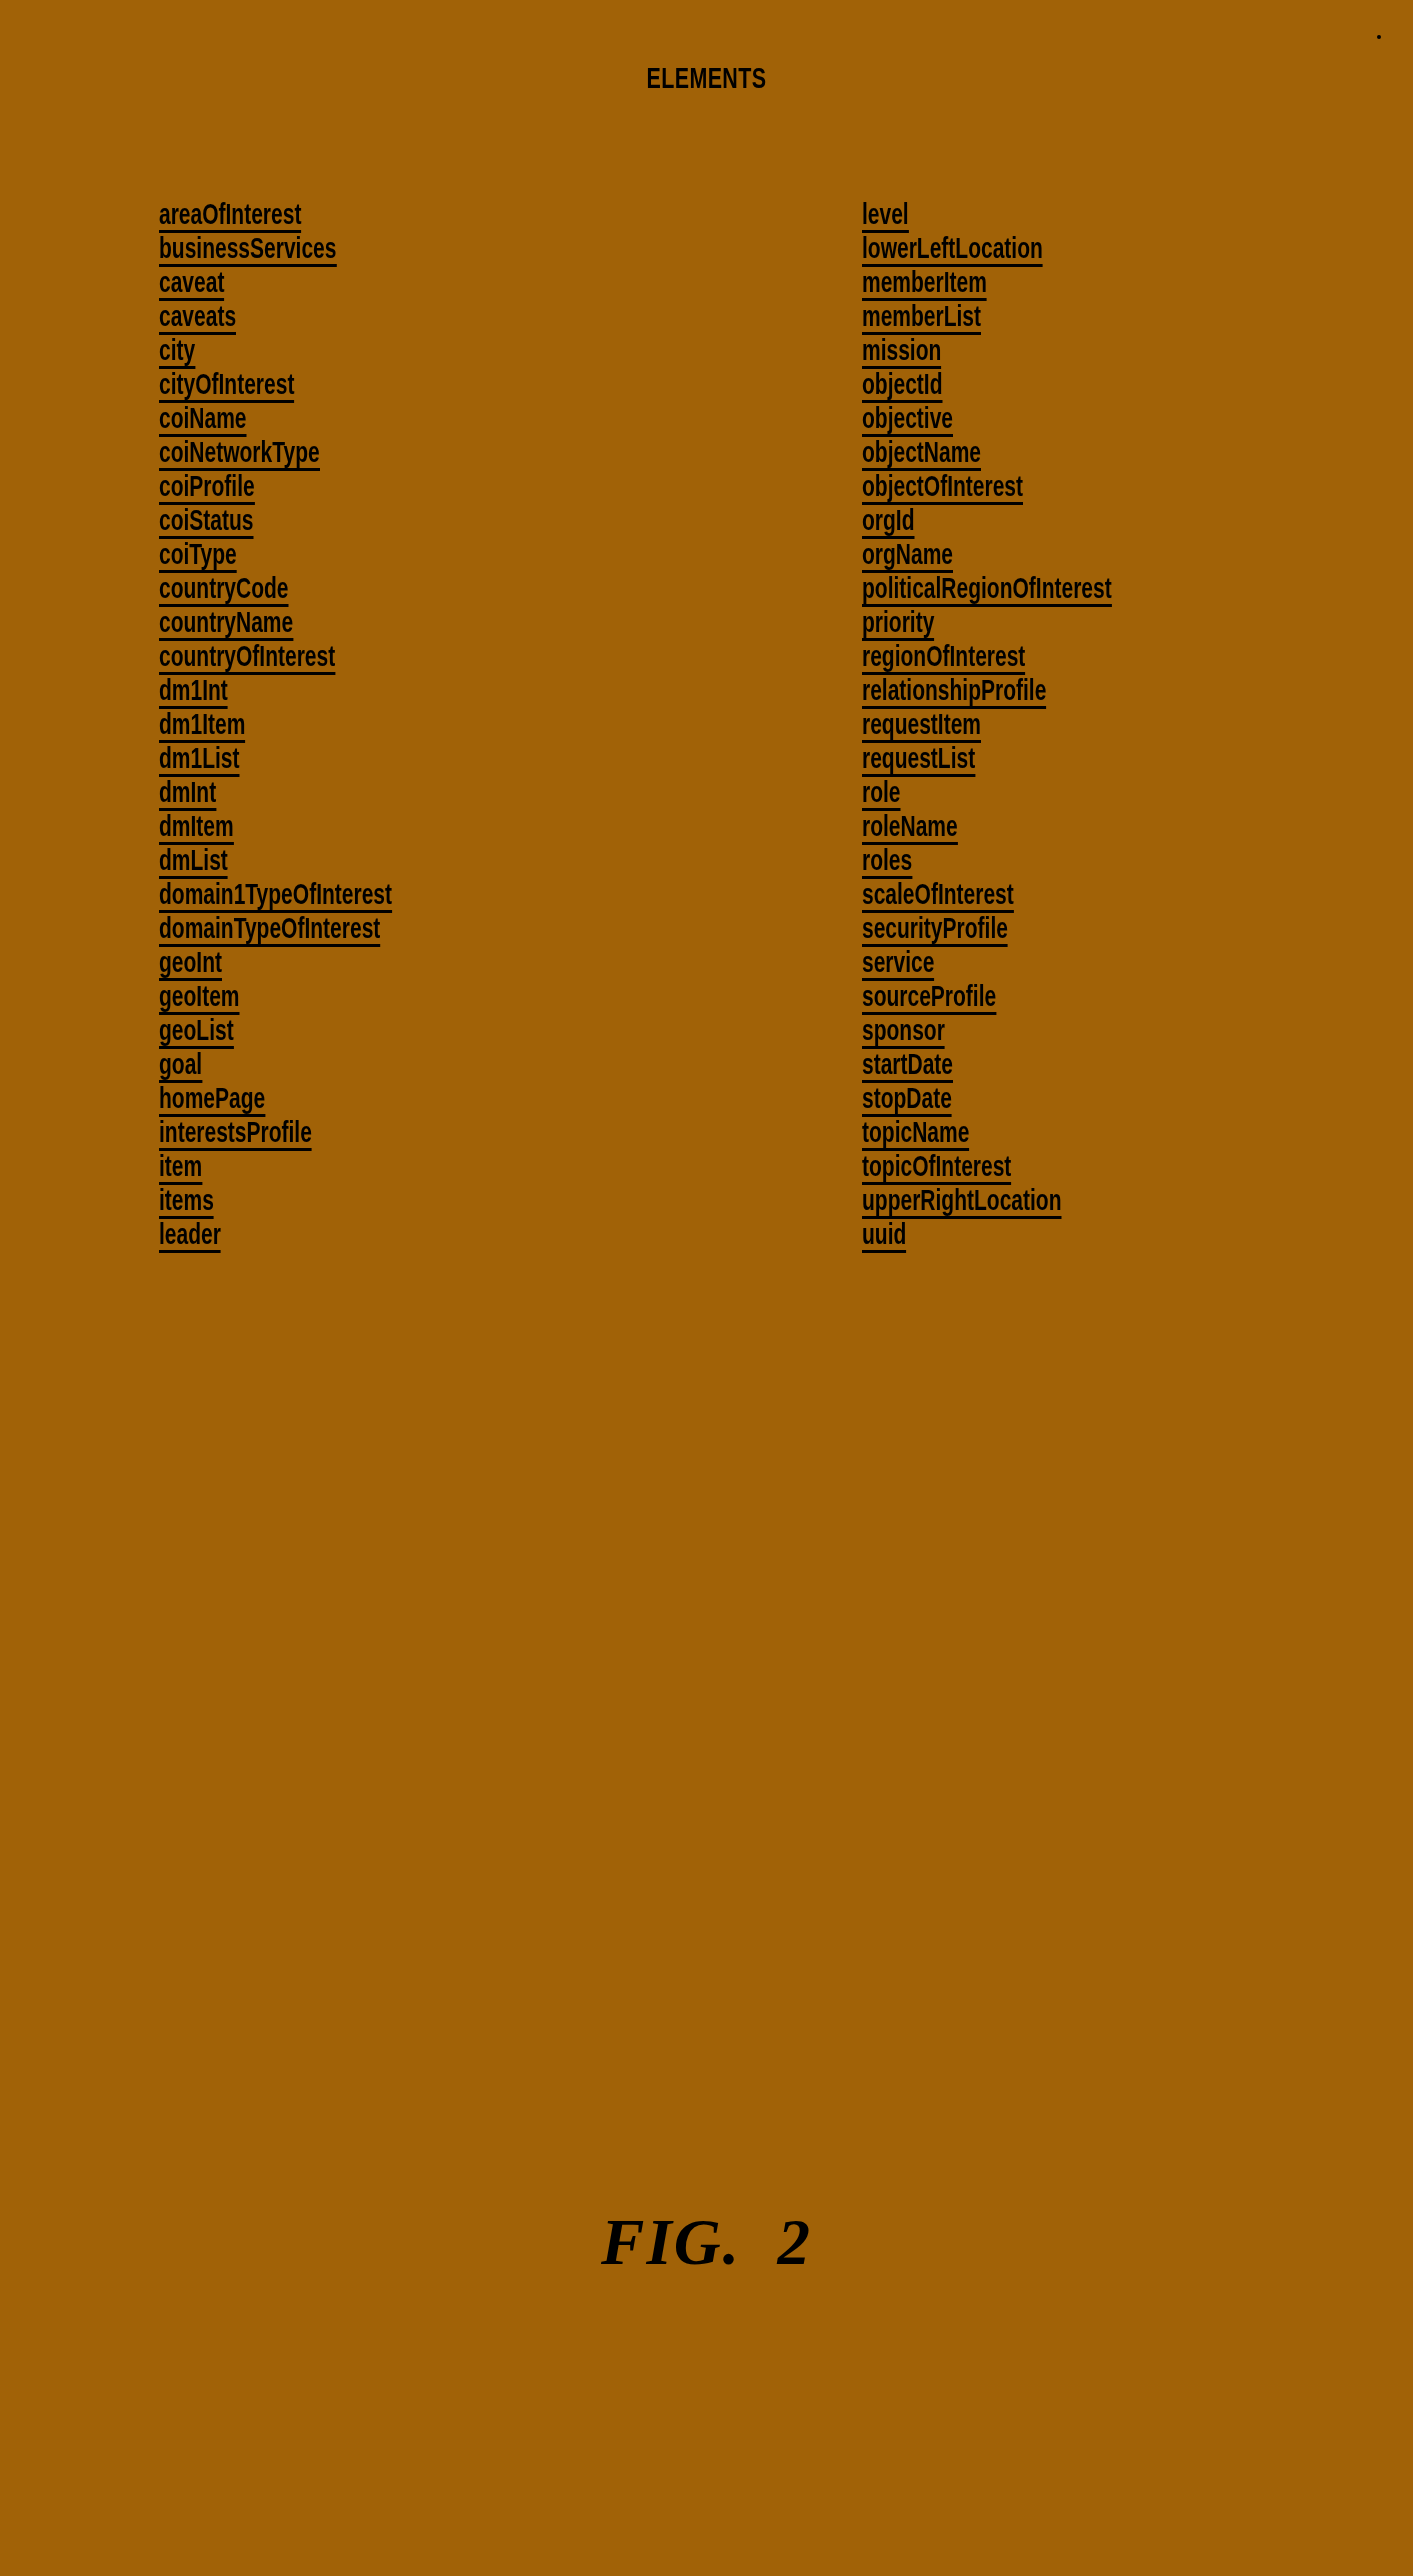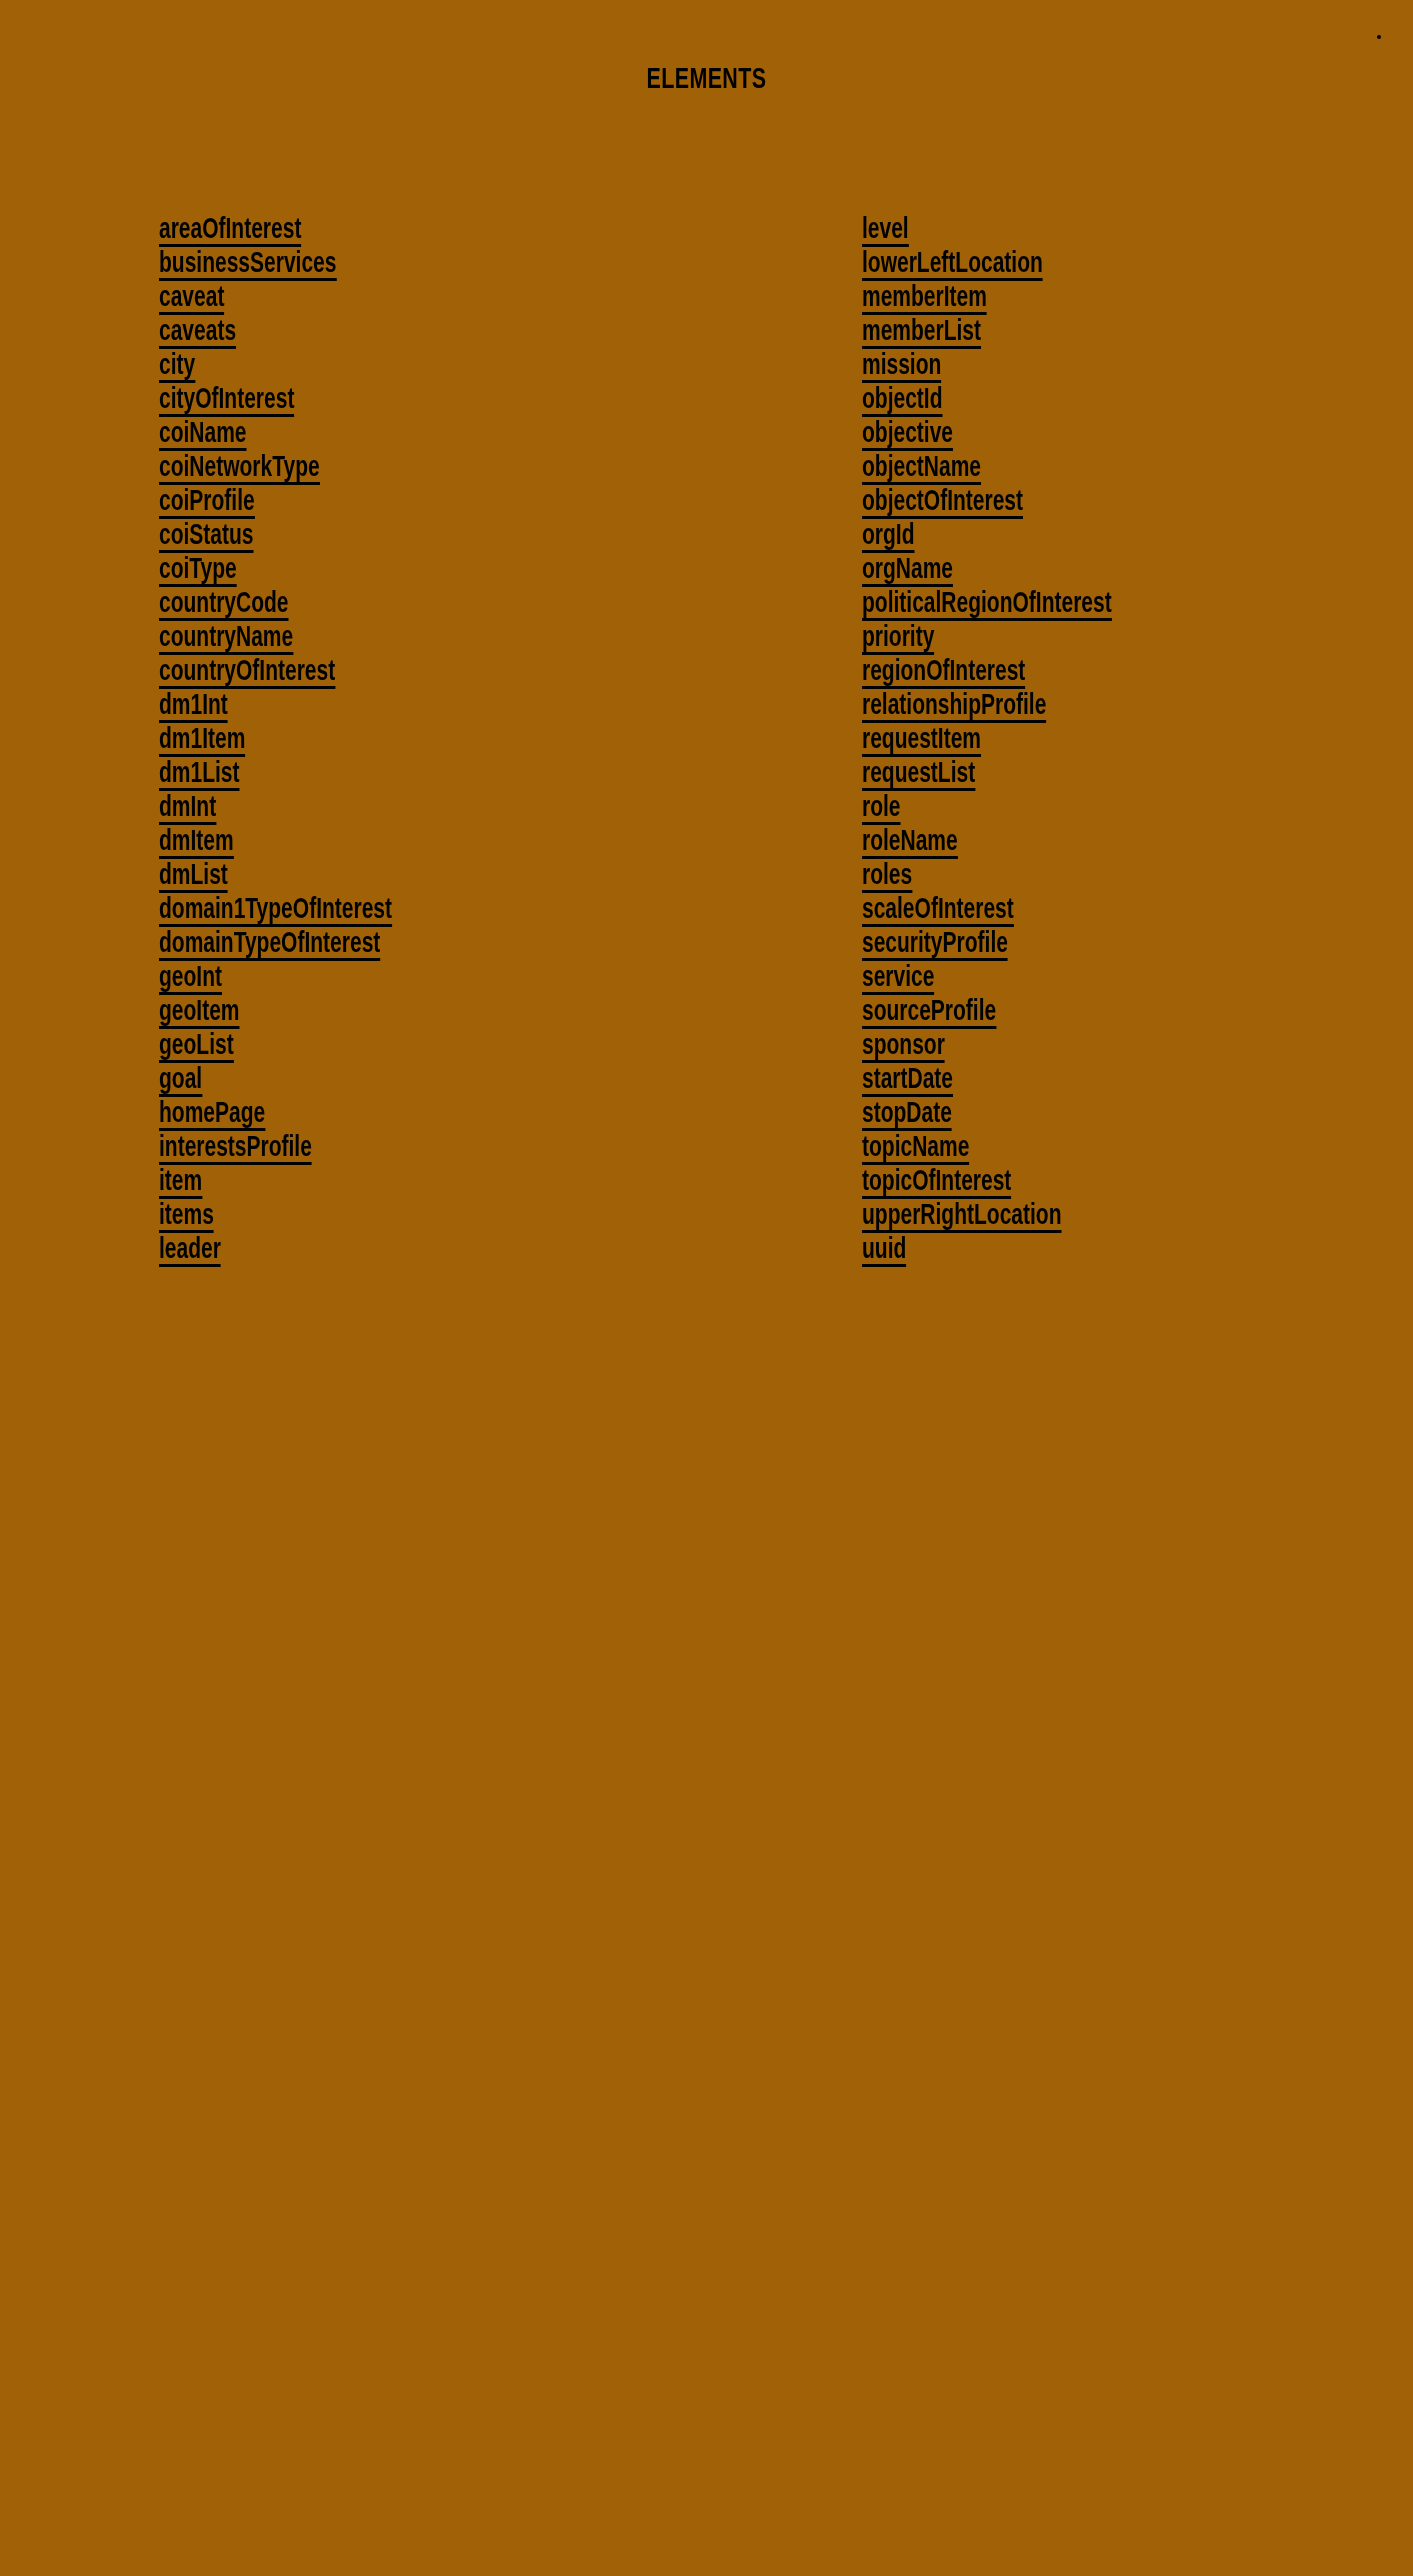--- a/index.html
+++ b/index.html
@@ -35,21 +35,21 @@
     letter-spacing: 0.5px;
     line-height: 33px;
     transform: scaleX(0.74);
     transform-origin: center top;
     white-space: nowrap;
   }
 
   
   .columns {
     position: absolute;
-    top: 211px;
+    top: 197px;
     left: 0;
     width: 1413px;
     height: 1809px;
   }
 
   .element-column {
     position: absolute;
     top: 0;
   }
   .element-column.left  { left: 159px; }
@@ -171,15 +171,16 @@
         <div class="element-item"><span class="label">sponsor</span></div>
         <div class="element-item"><span class="label">startDate</span></div>
         <div class="element-item"><span class="label">stopDate</span></div>
         <div class="element-item"><span class="label">topicName</span></div>
         <div class="element-item"><span class="label">topicOfInterest</span></div>
         <div class="element-item"><span class="label">upperRightLocation</span></div>
         <div class="element-item"><span class="label">uuid</span></div>
       </div>
   </div>
 
+  <div class="fig-caption">FIG.  2</div>
 
 </div>
 
 
 </body></html>

